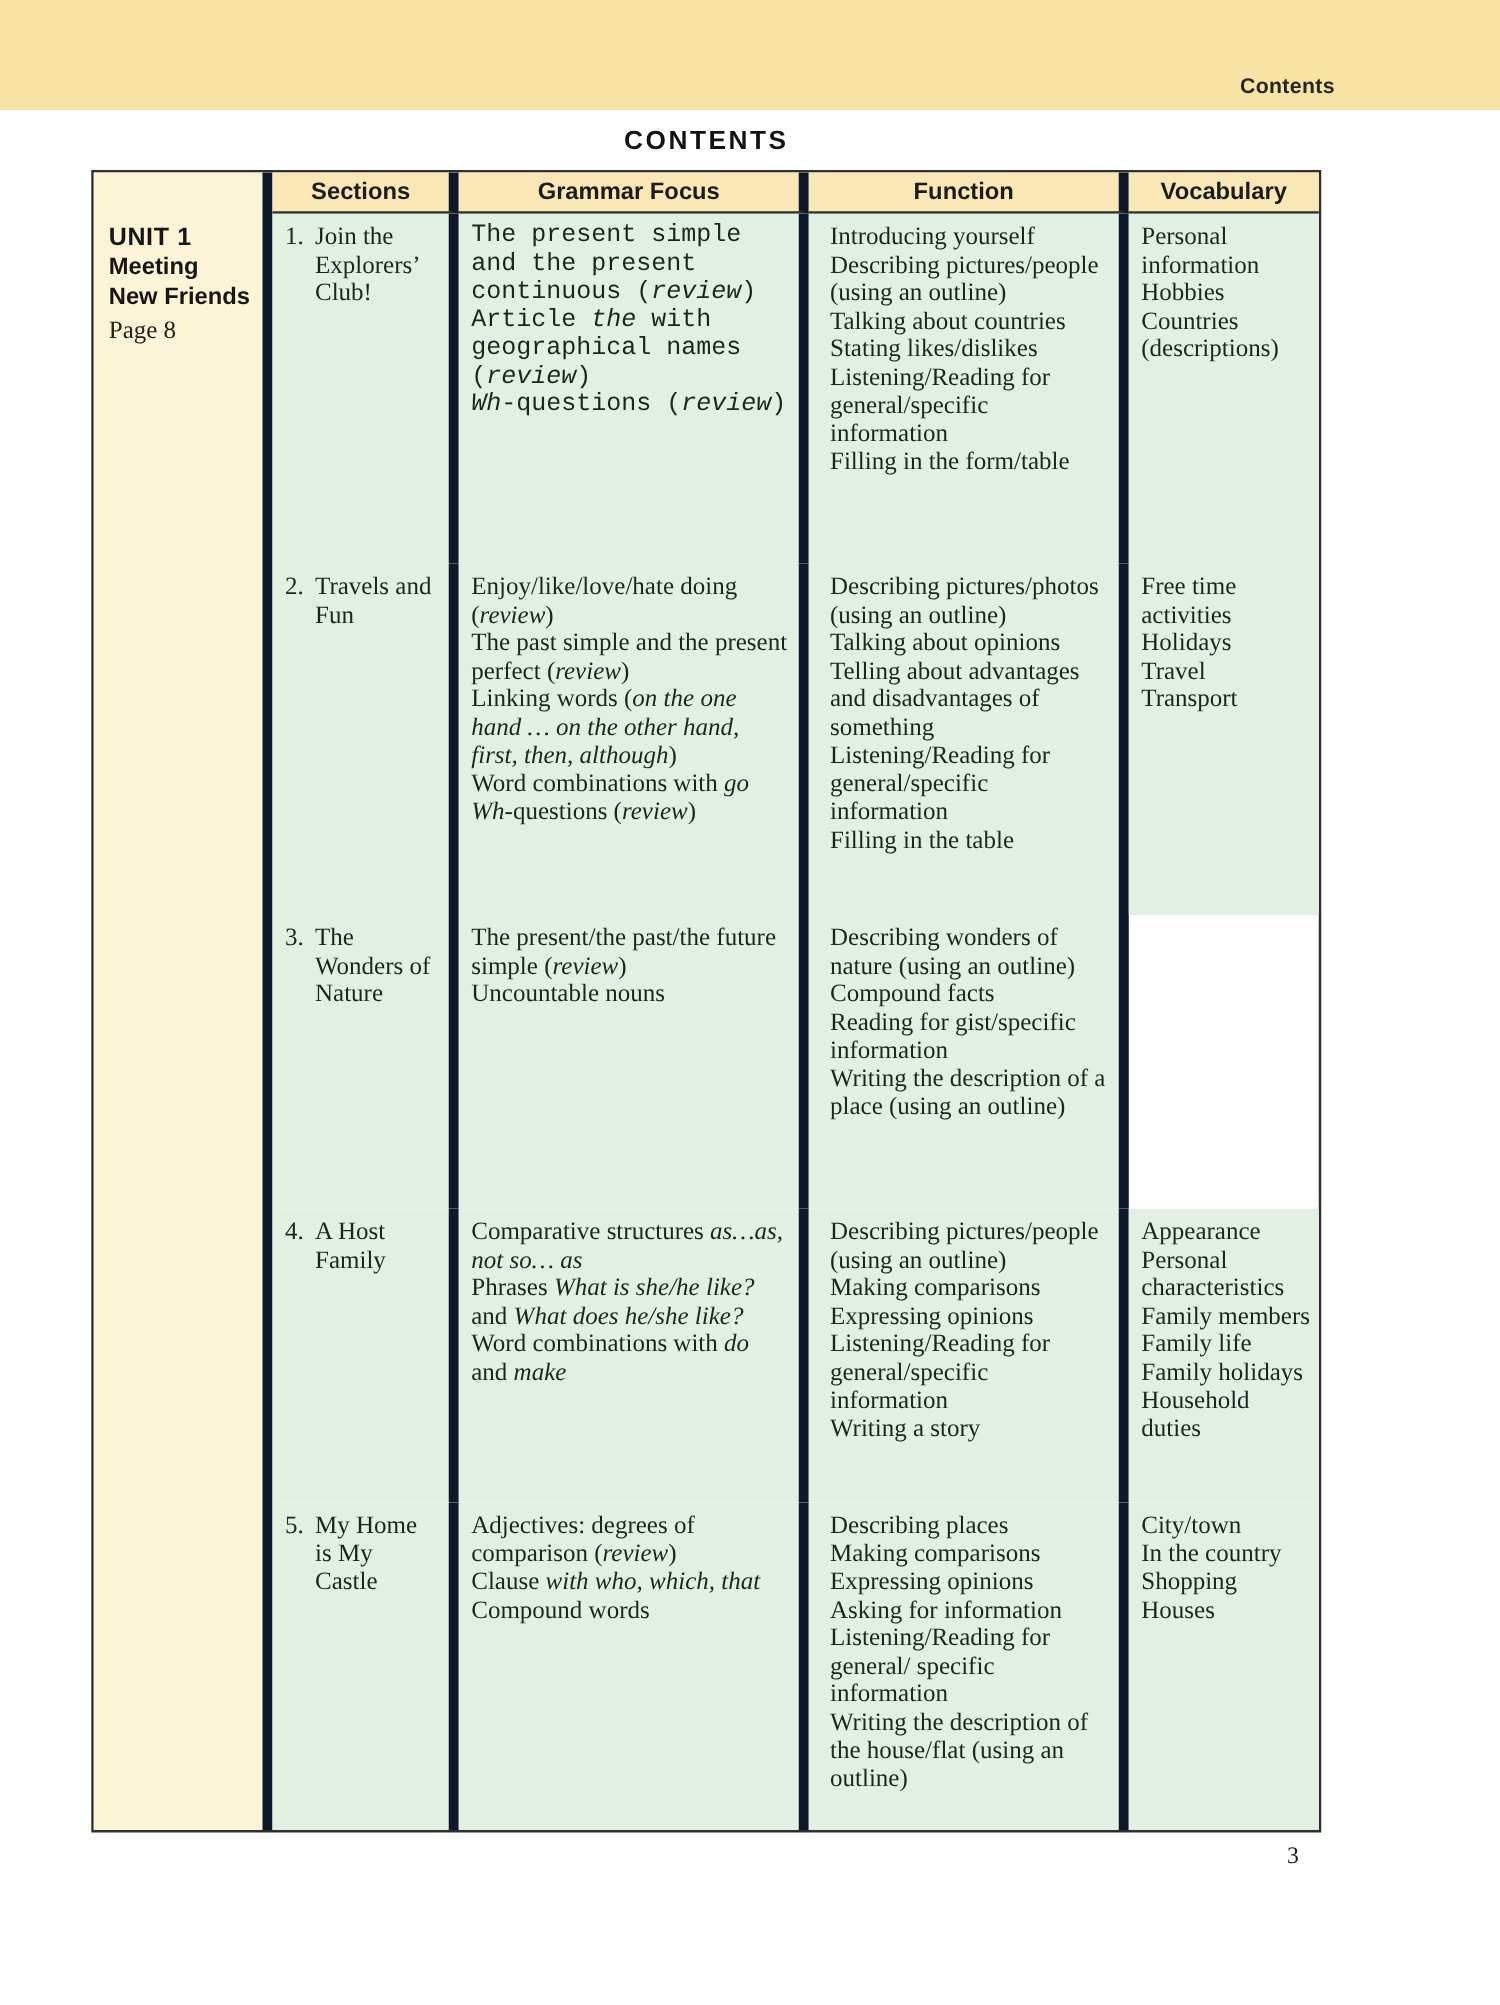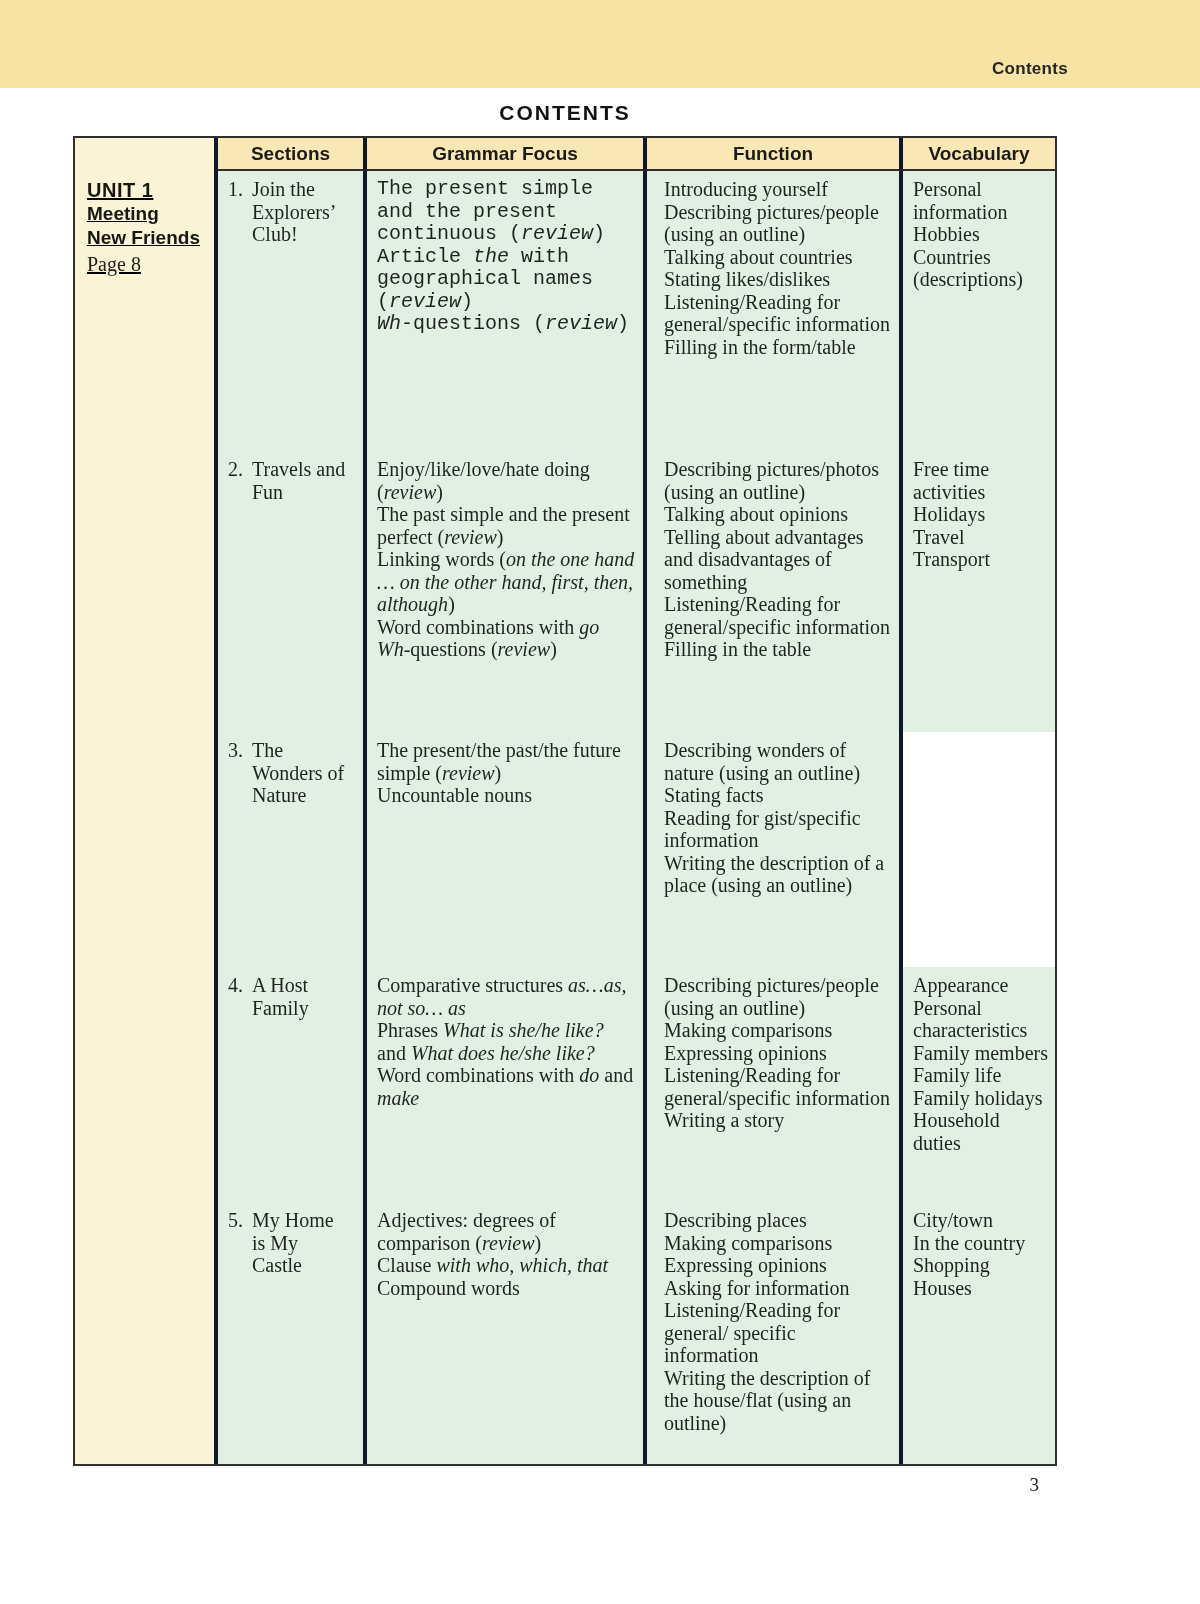--- a/index.html
+++ b/index.html
@@ -22,30 +22,30 @@
     font-family:"Liberation Sans", sans-serif; font-weight:700;
     font-size:21px; letter-spacing:2px; color:#121212;
   }
   .toc {
     display:grid; box-sizing:border-box; width:984px;
     grid-template-columns:143px 149px 280px 256px 152px;
     grid-template-rows:33px 280px 281px 235px 235px 262px;
     border:2px solid #2f2f2b;
   }
   .cell { box-sizing:border-box; }
-  .vline { border-right:4px solid #0f172a; }
+  .vline { border-right:8px solid #0f172a; }
   .head {
     background:#f9e8b6; border-bottom:2px solid #2f2f2b;
     font-family:"Liberation Sans", sans-serif; font-weight:700;
     font-size:19px; color:#1b1b18; text-align:center;
     padding-top:3px; line-height:26px;
   }
   .unit {
     grid-column:1; grid-row:1 / span 6;
-    background:#fcf4d6; padding:40px 6px 0 12px;text-decoration:underline;
+    background:#fcf4d6; padding:40px 6px 0 12px;
   }
   .u-name {
     font-family:"Liberation Sans", sans-serif; font-weight:700;
     font-size:20px; letter-spacing:0.5px; color:#161613; line-height:24px;
   }
   .u-line {
     font-family:"Liberation Sans", sans-serif; font-weight:700;
     font-size:19px; color:#161613; line-height:24px;
   }
   .u-page { font-size:20px; color:#20201c; line-height:24px; margin-top:2px; }
@@ -133,21 +133,21 @@
       </div>
       <div class="cell body vline sec" style="grid-area: 4 / 2;">
         <div class="sec-title"><span class="sec-num">3.</span>The Wonders of Nature</div>
       </div>
       <div class="cell body vline" style="grid-area: 4 / 3;">
         <div class="item">The present/the past/the future simple (<i>review</i>)</div>
         <div class="item">Uncountable nouns</div>
       </div>
       <div class="cell body vline fn" style="grid-area: 4 / 4;">
         <div class="item">Describing wonders of nature (using an outline)</div>
-        <div class="item">Stating facts</div>
+        <div class="item">Compound facts</div>
         <div class="item">Reading for gist/specific information</div>
         <div class="item">Writing the description of a place (using an outline)</div>
       </div>
       <div class="cell body vline sec" style="grid-area: 5 / 2;">
         <div class="sec-title"><span class="sec-num">4.</span>A Host Family</div>
       </div>
       <div class="cell body vline" style="grid-area: 5 / 3;">
         <div class="item">Comparative structures <i>as…as, not so… as</i></div>
         <div class="item">Phrases <i>What is she/he like?</i> and <i>What does he/she like?</i></div>
         <div class="item">Word combinations with <i>do</i> and <i>make</i></div>

